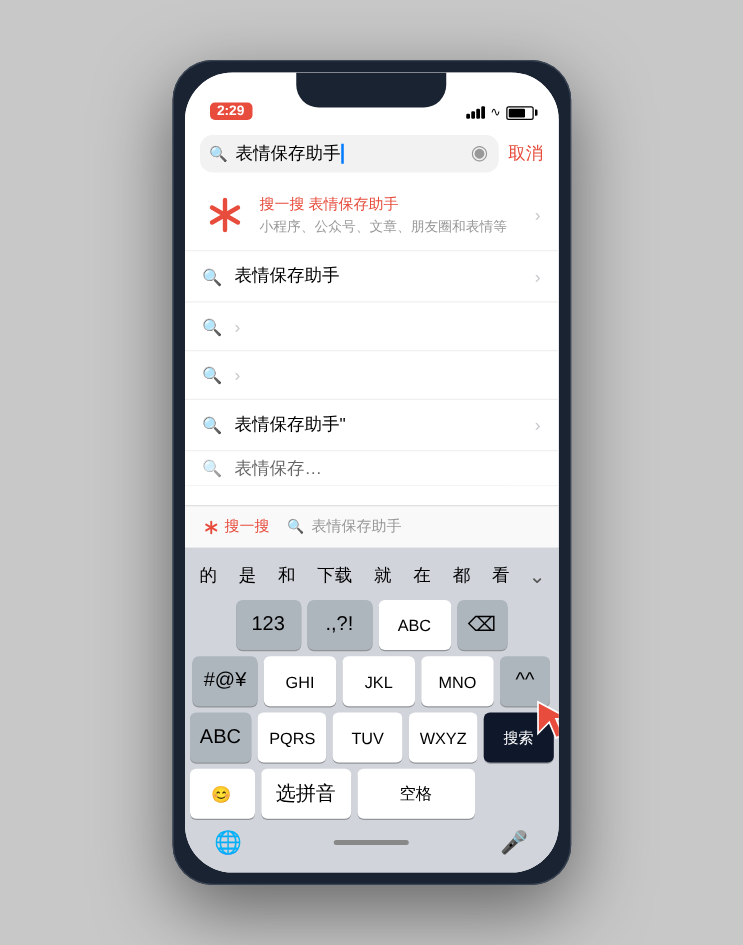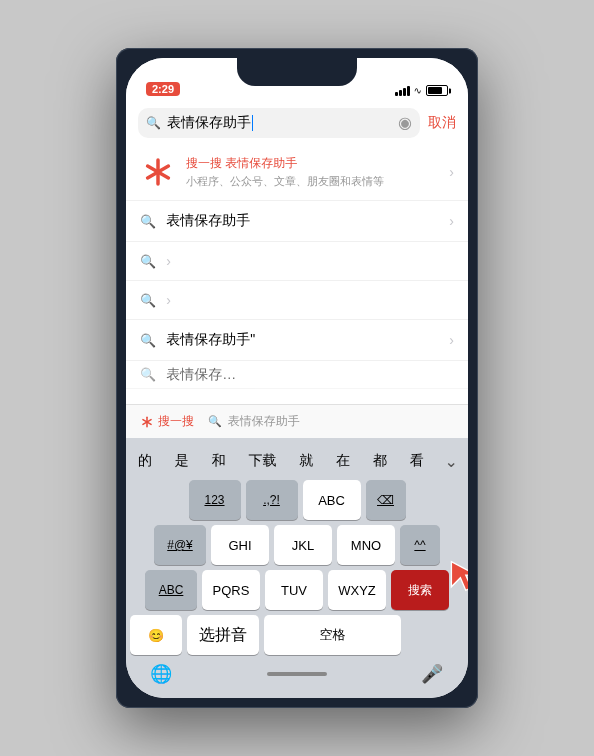--- a/index.html
+++ b/index.html
@@ -8,24 +8,24 @@
       display: flex;
       justify-content: center;
       align-items: center;
       width: 594px;
       height: 756px;
       font-family: -apple-system, 'PingFang SC', sans-serif;
       overflow: hidden;
     }
 
     .phone-outer {
-      width: 362px;
+      width: 319px;
       height: 660px;
       background: #1a2332;
-      border-radius: 14px;
+      border-radius: 32px;
       padding: 10px;
       position: relative;
       box-shadow: 0 20px 60px rgba(0,0,0,0.5), inset 0 0 0 1px #3a4555;
     }
 
     .phone-inner {
       width: 100%;
       height: 100%;
       background: #fff;
       border-radius: 38px;
@@ -325,36 +325,35 @@
       box-shadow: 0 1px 0 rgba(0,0,0,0.3);
       cursor: pointer;
       font-weight: 400;
     }
 
     .key-wide { width: 52px; height: 40px; }
     .key-std { width: 58px; height: 40px; }
     .key-special {
       background: #adb5bd;
       color: #000;
-      font-size: 12px;
-      text-decoration: underline;
+      font-size: 16px;
     }
     .key-delete {
       background: #adb5bd;
       width: 40px;
       height: 40px;
     }
     .key-shift {
       background: #adb5bd;
       width: 40px;
       height: 40px;
     }
     .key-space { flex: 1; height: 40px; }
     .key-return {
-      background: #b91c1c;
+      background: #0f172a;
       color: #fff;
       width: 58px;
       height: 40px;
       border-radius: 5px;
       font-size: 11px;
     }
 
     .bottom-bar {
       height: 34px;
       background: #d1d5db;

